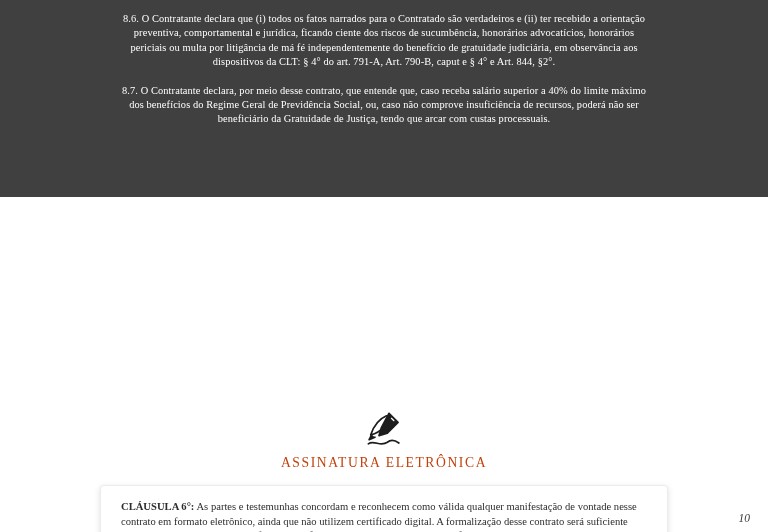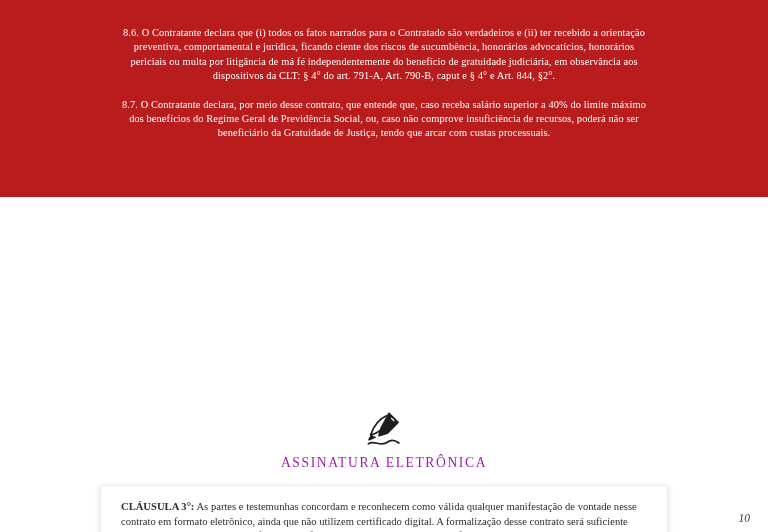--- a/index.html
+++ b/index.html
@@ -16,23 +16,23 @@
     position: relative;
   }
 
   
   .tan-band {
     position: absolute;
     left: 0;
     top: 0;
     width: 768px;
     height: 197px;
-    background: #b91c1c;
+    background: #404040;
     box-sizing: border-box;
-    padding: 26px 120px 0 120px;
+    padding: 12px 120px 0 120px;
   }
   .tan-p {
     color: #ffffff;
     font-size: 10.4px;
     line-height: 14.4px;
     text-align: center;
     margin: 0 0 14px 0;
     letter-spacing: 0.1px;
   }
 
@@ -57,21 +57,21 @@
     height: 40px;
   }
   .icon-wrap svg {
     display: block;
   }
 
   .section-title {
     font-family: "Liberation Serif", serif;
     font-size: 13.6px;
     letter-spacing: 1.6px;
-    color: #a21caf;
+    color: #c2410c;
     text-align: center;
     margin: 6px 0 0 0;
     font-weight: normal;
   }
 
   .card {
     position: relative;
     margin: 14px auto 0 auto;
     width: 568px;
     background: #ffffff;
@@ -127,18 +127,18 @@
           <path d="M8 30 C14 29, 20 25, 24 20"></path>
           <path d="M9 30 L6 36 L13 33" fill="#1d1d1d"></path>
           <path d="M30 4 L41 15 L28 28 L18 31 L21 21 Z" fill="#1d1d1d" stroke="#1d1d1d"></path>
           <path d="M33 10 L36 13" stroke="#ffffff" stroke-width="1.4"></path>
           <path d="M5 41 C12 36, 20 45, 28 39 C33 35, 38 37, 42 40"></path>
         </g>
       </svg>
     </div>
     <h2 class="section-title">ASSINATURA ELETRÔNICA</h2>
     <div class="card card-tall">
-      <p><span class="clause-label">CLÁUSULA 3°:</span><span> As partes e testemunhas concordam e reconhecem como válida qualquer manifestação de vontade nesse contrato em formato eletrônico, ainda que não utilizem certificado digital. A formalização desse contrato será suficiente para a vinculação das partes, na forma do §2° do art. 10 da Medida Provisória n° 2.200-2/2001.</span></p>
+      <p><span class="clause-label">CLÁUSULA 6°:</span><span> As partes e testemunhas concordam e reconhecem como válida qualquer manifestação de vontade nesse contrato em formato eletrônico, ainda que não utilizem certificado digital. A formalização desse contrato será suficiente para a vinculação das partes, na forma do §2° do art. 10 da Medida Provisória n° 2.200-2/2001.</span></p>
     </div>
   </div>
 
   <div class="page-number">10</div>
 </div>
 
 </body></html>

